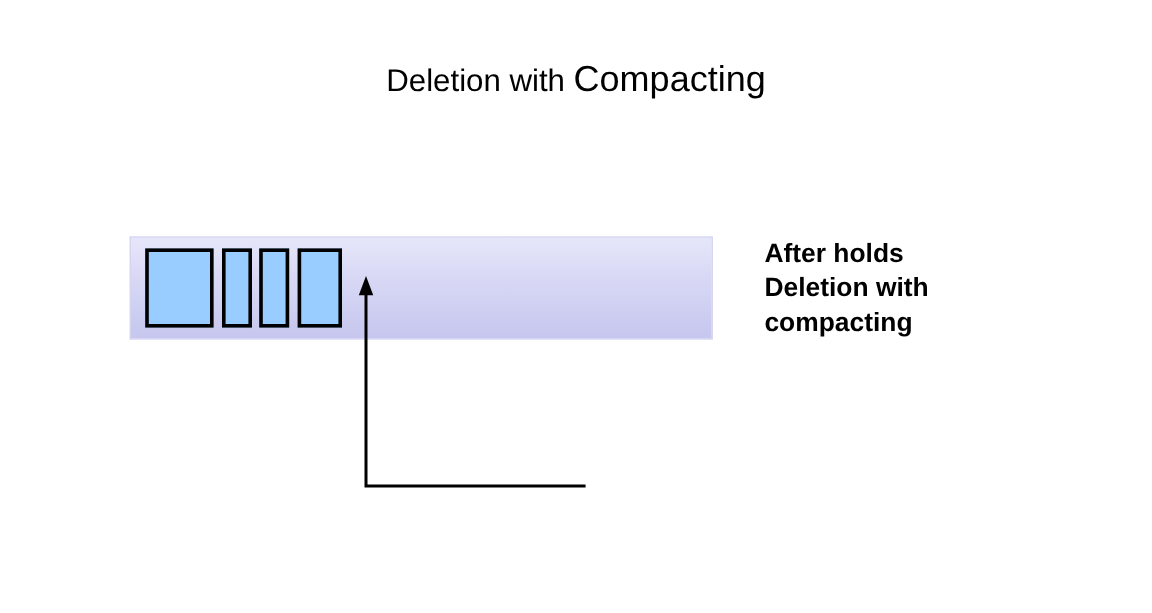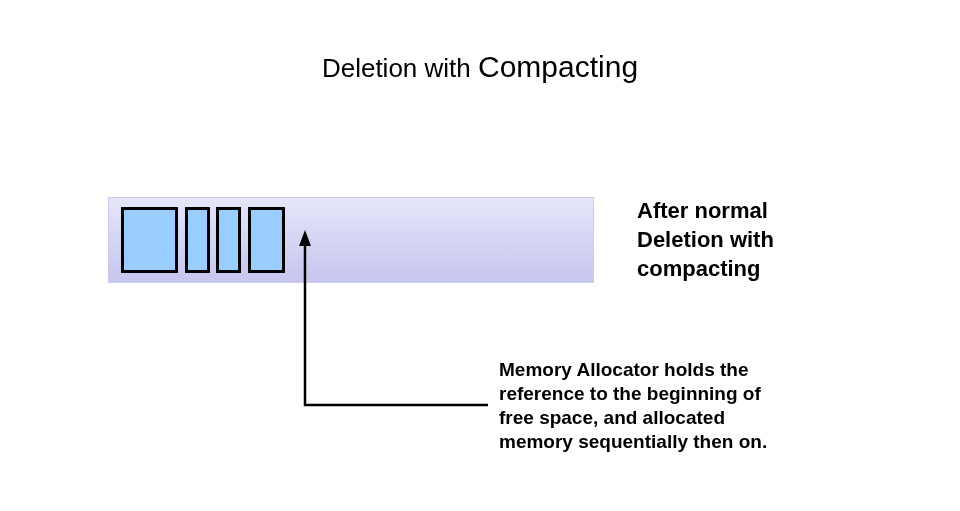--- a/index.html
+++ b/index.html
@@ -88,25 +88,19 @@
       <div class="block" style="left: 107px; width: 19px; background: rgb(153, 204, 255); border-color: rgb(0, 0, 0);"></div>
       <div class="block" style="left: 139px; width: 31px; background: rgb(153, 204, 255); border-color: rgb(0, 0, 0);"></div>
     </div>
 
   <svg class="arrow-svg" viewBox="0 0 960 511" xmlns="http://www.w3.org/2000/svg">
     <path d="M 488 405 L 305 405 L 305 244" fill="none" stroke-width="2.5" stroke="#000000"></path>
     <polygon points="305,230 299,246 311,246" fill="#000000"></polygon>
   </svg>
 
   <div class="bar-caption">
-    <div>After normal</div>
+    <div>After holds</div>
     <div>Deletion with</div>
     <div>compacting</div>
   </div>
 
-  <div class="annotation">
-    <div>Memory Allocator holds the</div>
-    <div>reference to the beginning of</div>
-    <div>free space, and allocated</div>
-    <div>memory sequentially then on.</div>
-  </div>
 
 </div>
 
 </body></html>

